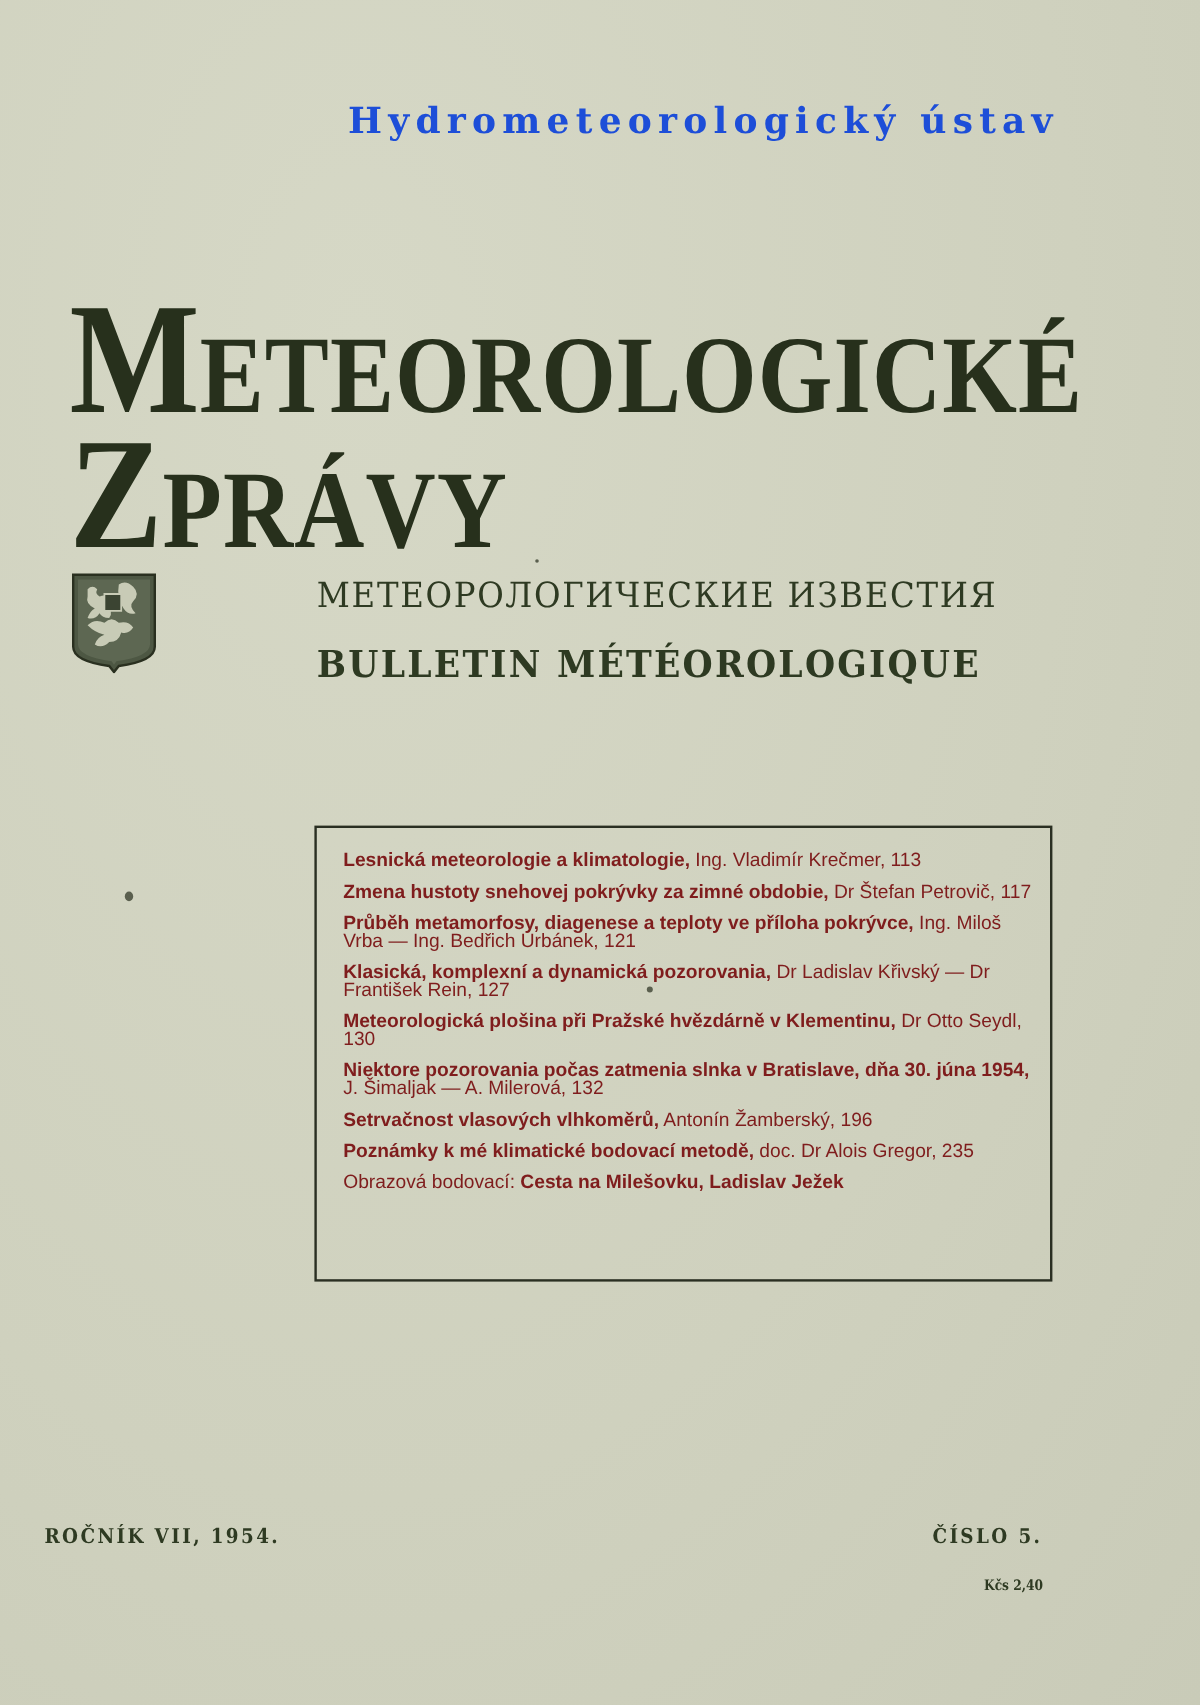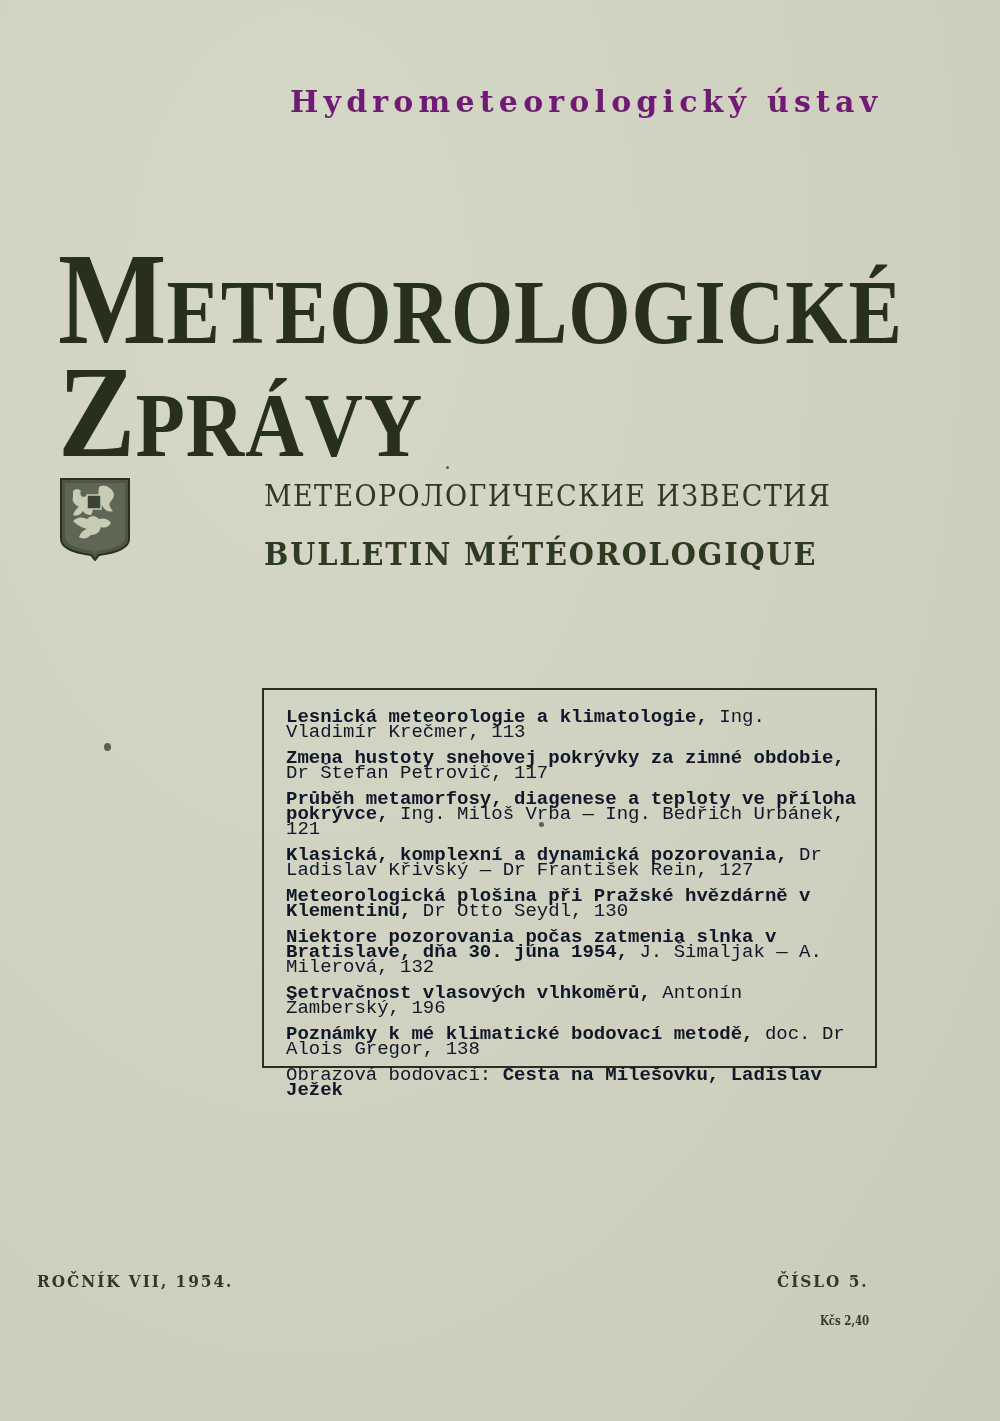--- a/index.html
+++ b/index.html
@@ -6,21 +6,21 @@
   body {
     width: 1000px; height: 1421px; position: relative; overflow: hidden;
     background: #d1d3c0;
     background-image: radial-gradient(ellipse at 30% 20%, #d6d8c6 0%, #cfd1be 60%, #c9cbb8 100%);
     color: #2c3520;
     font-family: "DejaVu Serif", serif;
   }
   .publisher {
     position: absolute; left: 290px; top: 84px; width: 600px;
     font-family: "DejaVu Serif", serif; font-weight: bold;
-    font-size: 30px; letter-spacing: 5.2px; color: #701a75; white-space: nowrap;
+    font-size: 30px; letter-spacing: 5.2px; color: #1d4ed8; white-space: nowrap;
   }
   .title {
     position: absolute; left: 58px; color: #27301c;
     font-family: "Liberation Serif", serif; font-weight: bold;
     white-space: nowrap; transform-origin: left top;
   }
   .title .cap { font-size: 132px; }
   .title .rest { font-size: 92px; letter-spacing: 1px; }
   .title-1 { top: 222px; transform: scaleX(0.87); }
   .title-2 { top: 335px; transform: scaleX(0.88); }
@@ -32,22 +32,22 @@
     color: #2e3a22; white-space: nowrap;
   }
   .subtitle-ru { top: 479px; font-size: 29px; letter-spacing: 1.5px; transform: scaleX(0.93); transform-origin: left top; }
   .subtitle-fr { top: 536px; font-size: 31px; font-weight: bold; letter-spacing: 2px; transform: scaleX(0.93); transform-origin: left top; }
   .contents {
     position: absolute; left: 262px; top: 688px; width: 611px; height: 376px;
     border: 2px solid #2a2f22; box-sizing: content-box;
   }
   .contents ul { list-style: none; margin: 0; padding: 20px 14px 0 22px; }
   .contents li {
-    font-family: Liberation Mono, monospace; font-size: 19px; line-height: 15px;
-    color: #0f172a; margin-bottom: 11px;
+    font-family: Liberation Sans, sans-serif; font-size: 16px; line-height: 15px;
+    color: #7f1d1d; margin-bottom: 11px;
   }
   .contents li .t { font-weight: bold; }
   .contents li .a { font-weight: normal; }
   .bottom {
     position: absolute; font-family: "DejaVu Serif", serif; font-weight: bold;
     color: #2e3a22; white-space: nowrap;
   }
   .volume { left: 37px; top: 1271px; font-size: 17px; letter-spacing: 2.2px; transform: scaleX(0.9); transform-origin: left top; }
   .issue { left: 777px; top: 1271px; font-size: 17px; letter-spacing: 2.2px; transform: scaleX(0.9); transform-origin: left top; }
   .price { left: 820px; top: 1314px; font-size: 12px; letter-spacing: 0px; transform: scaleX(0.85); transform-origin: left top; }
@@ -77,21 +77,21 @@
 
 <div class="contents">
   <ul>
     <li><span class="t">Lesnická meteorologie a klimatologie,</span><span class="a"> Ing. Vladimír Krečmer, 113</span></li>
     <li><span class="t">Zmena hustoty snehovej pokrývky za zimné obdobie,</span><span class="a"> Dr Štefan Petrovič, 117</span></li>
     <li><span class="t">Průběh metamorfosy, diagenese a teploty ve příloha pokrývce,</span><span class="a"> Ing. Miloš Vrba — Ing. Bedřich Urbánek, 121</span></li>
     <li><span class="t">Klasická, komplexní a dynamická pozorovania,</span><span class="a"> Dr Ladislav Křivský — Dr František Rein, 127</span></li>
     <li><span class="t">Meteorologická plošina při Pražské hvězdárně v Klementinu,</span><span class="a"> Dr Otto Seydl, 130</span></li>
     <li><span class="t">Niektore pozorovania počas zatmenia slnka v Bratislave, dňa 30. júna 1954,</span><span class="a"> J. Šimaljak — A. Milerová, 132</span></li>
     <li><span class="t">Setrvačnost vlasových vlhkoměrů,</span><span class="a"> Antonín Žamberský, 196</span></li>
-    <li><span class="t">Poznámky k mé klimatické bodovací metodě,</span><span class="a"> doc. Dr Alois Gregor, 138</span></li>
+    <li><span class="t">Poznámky k mé klimatické bodovací metodě,</span><span class="a"> doc. Dr Alois Gregor, 235</span></li>
     <li><span class="a">Obrazová bodovací: </span><span class="t">Cesta na Milešovku, Ladislav Ježek</span></li>
   </ul>
 </div>
 
 <div class="bottom volume">ROČNÍK VII, 1954.</div>
 <div class="bottom issue">ČÍSLO 5.</div>
 <div class="bottom price">Kčs 2,40</div>
 
 <div class="speck" style="left:104px;top:743px;width:7px;height:8px;"></div>
 <div class="speck" style="left:539px;top:822px;width:5px;height:5px;"></div>

